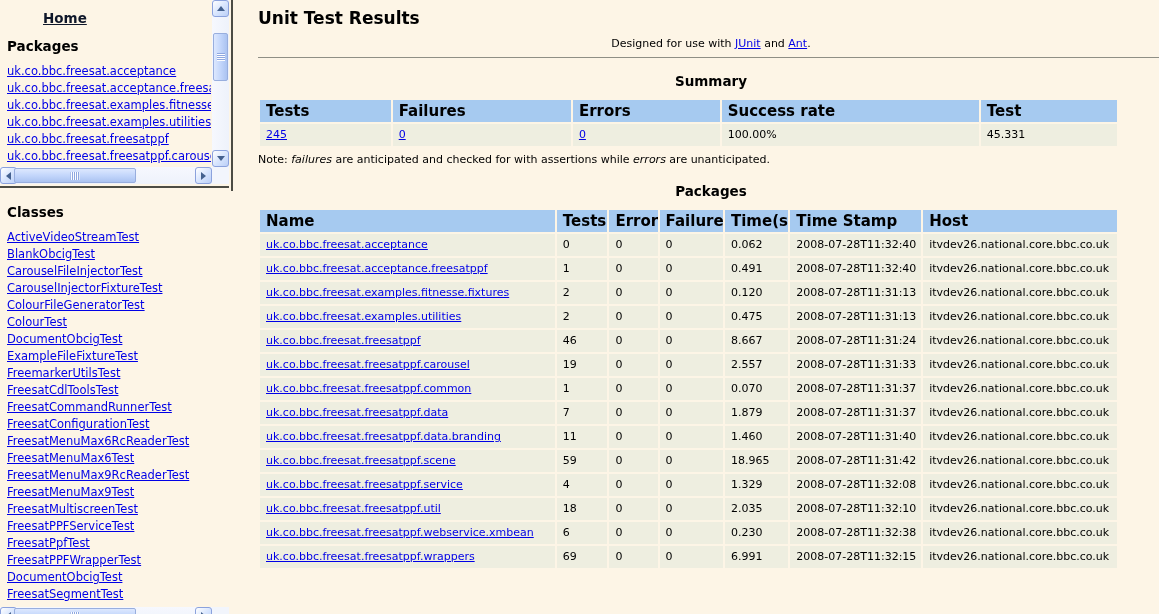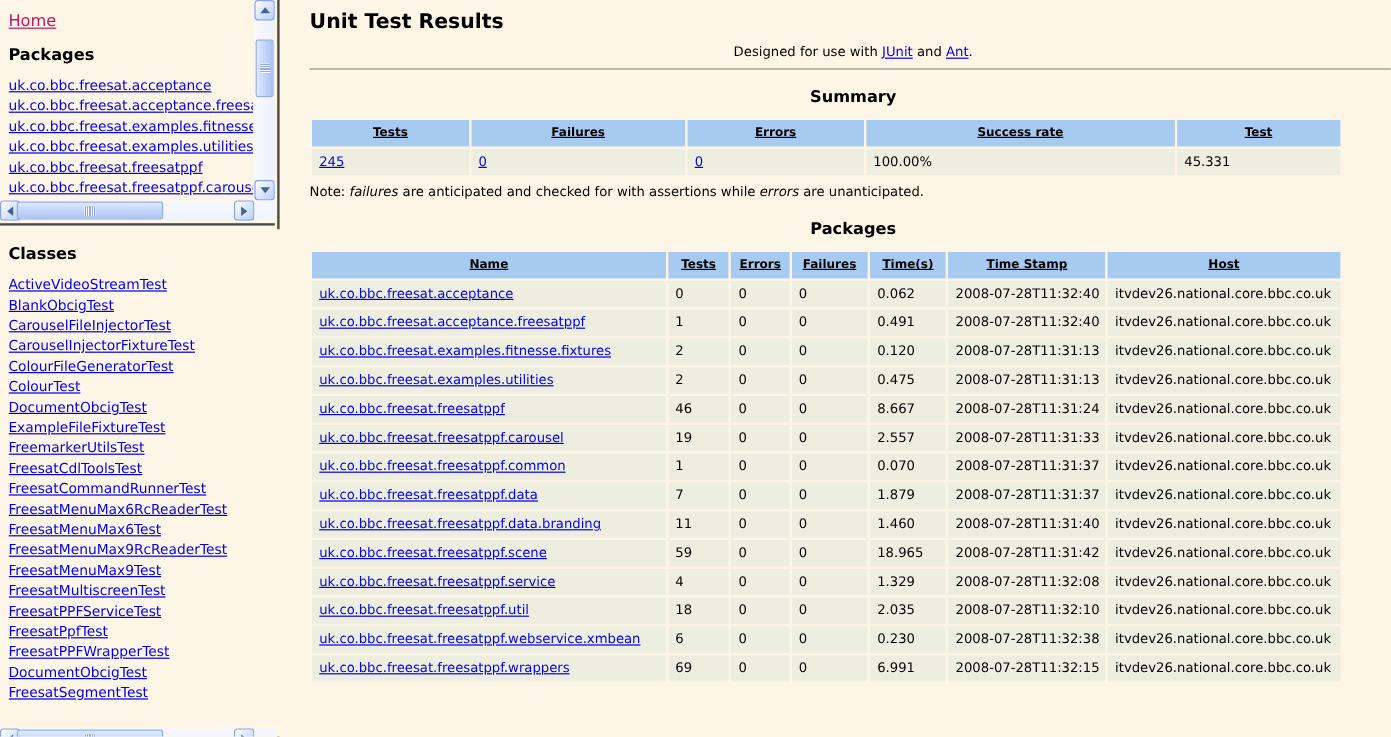--- a/index.html
+++ b/index.html
@@ -13,21 +13,21 @@
   .frame{position:absolute;overflow:hidden;background:#fdf5e6;}
   #frame-packages{left:0;top:0;width:229px;height:184px;}
   #frame-classes{left:0;top:191px;width:229px;height:423px;padding-left:24px;}
   #frame-main{left:234px;top:0;width:925px;height:614px;padding-left:15px;}
   .frame-border-v{position:absolute;left:231px;top:0;width:2px;height:614px;background:#4c4c44;}
   .frame-border-h{position:absolute;left:0;top:186px;width:229px;height:2px;background:#4c4c44;}
   
   .side-content{position:absolute;left:7px;top:0;width:204px;overflow:hidden;}
   .side-h2{font-size:13.5px;font-weight:bold;margin:12px 0 0 0;}
   #frame-packages .side-h2.first{margin-top:10px;}
-  .side-h2 a{color:#be185d;font-weight:normal;}
+  .side-h2 a{color:#0f172a;font-weight:bold;margin-left:36px;}
   .side-list{margin-top:9px;}
   .side-link-row{height:17px;line-height:17px;white-space:nowrap;overflow:hidden;font-size:11.5px;}
   
   .sb{position:absolute;background:linear-gradient(90deg,#f6f8fe,#eef2fb);}
   .sb-h{background:linear-gradient(180deg,#f6f8fe,#eef2fb);}
   .sb-btn{position:absolute;width:17px;height:17px;box-sizing:border-box;
     border:1px solid #8ba2dd;border-radius:3px;
     background:linear-gradient(135deg,#ffffff 0%,#d9e6fe 50%,#bcd0f7 100%);
     display:flex;align-items:center;justify-content:center;}
   .sb-thumb{position:absolute;box-sizing:border-box;border:1px solid #98aede;border-radius:2px;}
@@ -44,22 +44,22 @@
   .arr-down{border-left:4px solid transparent;border-right:4px solid transparent;border-top:5px solid #44618f;}
   .arr-left{border-top:4px solid transparent;border-bottom:4px solid transparent;border-right:5px solid #44618f;}
   .arr-right{border-top:4px solid transparent;border-bottom:4px solid transparent;border-left:5px solid #44618f;}
   
   .main-inner{padding:4px 10px 0 9px;}
   h1.report-title{font-size:17px;font-weight:bold;margin:4px 0 0 0;}
   .tagline{text-align:center;font-size:11px;margin-top:9px;}
   hr.rule{border:0;border-top:1px solid #8f8f85;height:0;margin:7px 0 0 0;}
   h2.section{font-size:13.5px;font-weight:bold;margin:15px 0 9px 0;text-align:center;}
   table.details{width:95%;border-spacing:2px;border-collapse:separate;table-layout:fixed;}
-  table.details th{background:#a6caf0;text-align:center;font-weight:bold;font-size:10px;
-    padding:4px 6px;line-height:14px;white-space:nowrap;overflow:hidden;text-decoration:underline;}
+  table.details th{background:#a6caf0;text-align:left;font-weight:bold;font-size:15px;
+    padding:4px 6px;line-height:14px;white-space:nowrap;overflow:hidden;}
   table.details td{background:#eeeee0;font-size:11px;padding:4px 6px;line-height:14px;
     white-space:nowrap;overflow:hidden;}
   .note{font-size:11px;margin:5px 0 0 0;}
   .note i{font-style:italic;}
 </style>
 </head>
 <body>
 
 <div class="frame" id="frame-packages">
   <div class="side-content">
@@ -108,20 +108,21 @@
         <div class="side-link-row"><a href="#">BlankObcigTest</a></div>
         <div class="side-link-row"><a href="#">CarouselFileInjectorTest</a></div>
         <div class="side-link-row"><a href="#">CarouselInjectorFixtureTest</a></div>
         <div class="side-link-row"><a href="#">ColourFileGeneratorTest</a></div>
         <div class="side-link-row"><a href="#">ColourTest</a></div>
         <div class="side-link-row"><a href="#">DocumentObcigTest</a></div>
         <div class="side-link-row"><a href="#">ExampleFileFixtureTest</a></div>
         <div class="side-link-row"><a href="#">FreemarkerUtilsTest</a></div>
         <div class="side-link-row"><a href="#">FreesatCdlToolsTest</a></div>
         <div class="side-link-row"><a href="#">FreesatCommandRunnerTest</a></div>
+        <div class="side-link-row"><a href="#">FreesatConfigurationTest</a></div>
         <div class="side-link-row"><a href="#">FreesatMenuMax6RcReaderTest</a></div>
         <div class="side-link-row"><a href="#">FreesatMenuMax6Test</a></div>
         <div class="side-link-row"><a href="#">FreesatMenuMax9RcReaderTest</a></div>
         <div class="side-link-row"><a href="#">FreesatMenuMax9Test</a></div>
         <div class="side-link-row"><a href="#">FreesatMultiscreenTest</a></div>
         <div class="side-link-row"><a href="#">FreesatPPFServiceTest</a></div>
         <div class="side-link-row"><a href="#">FreesatPpfTest</a></div>
         <div class="side-link-row"><a href="#">FreesatPPFWrapperTest</a></div>
         <div class="side-link-row"><a href="#">DocumentObcigTest</a></div>
         <div class="side-link-row"><a href="#">FreesatSegmentTest</a></div>

